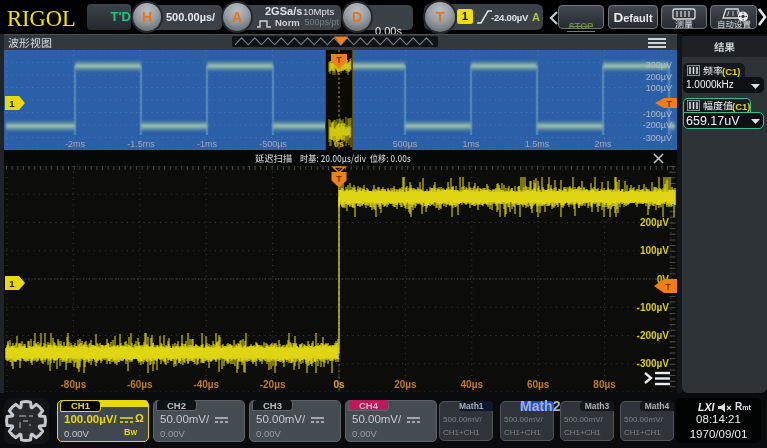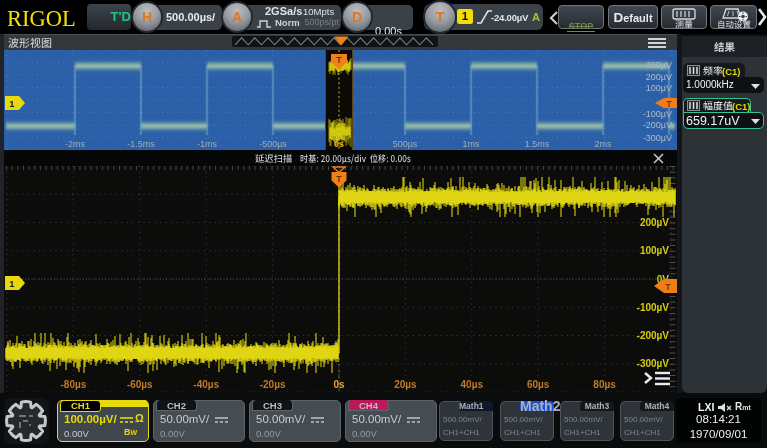--- a/index.html
+++ b/index.html
@@ -358,20 +358,20 @@
 <div class="abs" style="left:504px;top:428px;font-size:8px;color:#7f868c">CH1+CH1</div>
 <div class="abs" style="left:560px;top:401px;width:54px;height:40px;background:#2e343a;border:1px solid #4d545a;border-radius:5px"></div>
 <div class="abs" style="left:580px;top:401px;width:34px;height:10px;background:#14171a;border-radius:4px 4px 0 3px;color:#aab0b6;font-size:8.5px;font-weight:bold;text-align:center;line-height:10px">Math3</div>
 <div class="abs" style="left:564px;top:415px;font-size:8px;color:#7f868c">500.00mV/</div>
 <div class="abs" style="left:564px;top:428px;font-size:8px;color:#7f868c">CH1+CH1</div>
 <div class="abs" style="left:620px;top:401px;width:54px;height:40px;background:#2e343a;border:1px solid #4d545a;border-radius:5px"></div>
 <div class="abs" style="left:640px;top:401px;width:34px;height:10px;background:#14171a;border-radius:4px 4px 0 3px;color:#aab0b6;font-size:8.5px;font-weight:bold;text-align:center;line-height:10px">Math4</div>
 <div class="abs" style="left:624px;top:415px;font-size:8px;color:#7f868c">500.00mV/</div>
 <div class="abs" style="left:624px;top:428px;font-size:8px;color:#7f868c">CH1+CH1</div>
 <div class="abs" style="left:676px;top:398px;width:85px;height:45px;background:#020303;border-radius:5px"></div>
-<div class="abs" style="left:698px;top:401px;font-size:10.5px;font-weight:bold;color:#f0f2f4">LXI</div>
+<div class="abs" style="left:698px;top:401px;font-size:10.5px;font-weight:bold;font-style:italic;color:#f0f2f4">LXI</div>
 <svg class="abs" style="left:717px;top:402px" width="16" height="11">
 <polygon points="1,4 4,4 8,1 8,10 4,7 1,7" fill="#dfe3e6"></polygon>
     <line x1="10" y1="4" x2="14" y2="8" stroke="#dfe3e6" stroke-width="1.2"></line>
     <line x1="14" y1="4" x2="10" y2="8" stroke="#dfe3e6" stroke-width="1.2"></line>
 </svg>
 <div class="abs" style="left:735px;top:401px;font-size:10px;font-weight:bold;color:#dfe3e6">R<span style="font-size:7px">mt</span></div>
 <div class="abs" style="left:676px;top:413px;width:85px;text-align:center;font-size:11.5px;color:#eceef0">08:14:21</div>
 <div class="abs" style="left:676px;top:428px;width:85px;text-align:center;font-size:11.5px;color:#eceef0">1970/09/01</div>
 </body></html>

